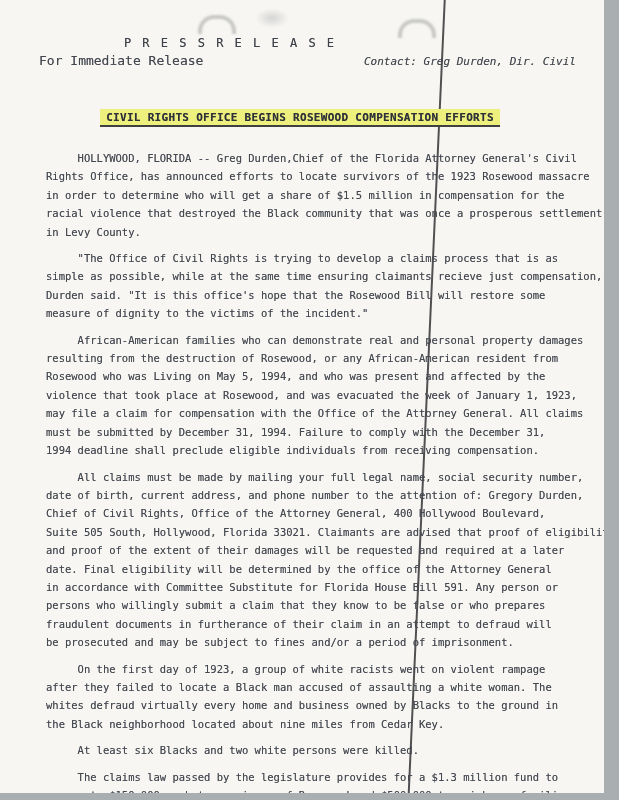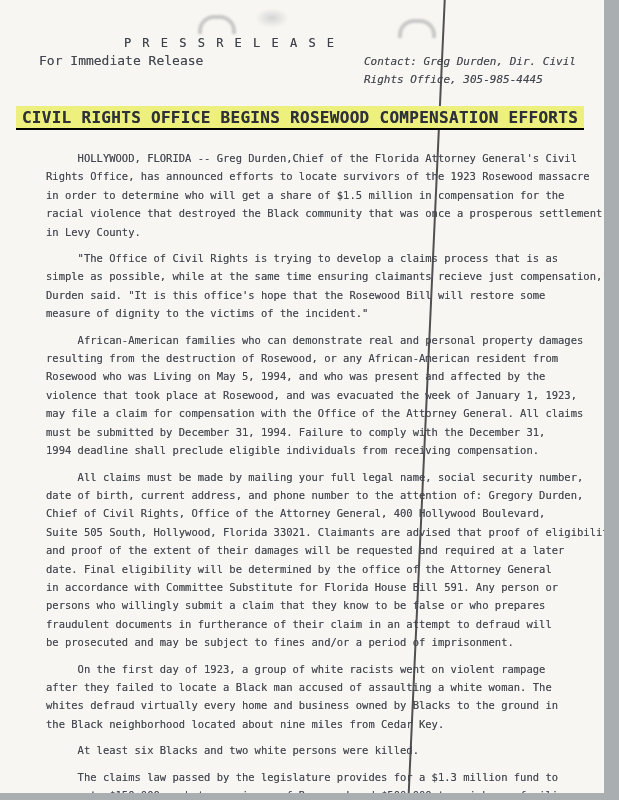--- a/index.html
+++ b/index.html
@@ -63,26 +63,26 @@
     text-shadow:0 0 .5px rgba(60,64,72,.5);
     font-style:italic;
   }
   
   .headline-wrap{
     position:absolute;left:0;top:106px;width:600px;
     text-align:center;
   }
   .headline{
     display:inline-block;
-    font-size:16px;font-weight:bold;
+    font-size:11px;font-weight:bold;
     letter-spacing:.3px;
     color:#2e3138;
     background:#eef07d;
     padding:2px 6px 1px 6px;
-    border-bottom:2px solid #000000;
+    border-bottom:2px solid #404040;
     text-shadow:0 0 .5px rgba(46,49,56,.6);
   }
   
   .bodytext{
     position:absolute;left:38px;top:141px;width:566px;
   }
   .bodytext pre{
     margin:8px;
     font-family:inherit;
     font-size:10.5px;
@@ -101,21 +101,20 @@
   <div class="smudge"></div>
   <div class="punch punch-2"></div>
   <div class="scan-line"></div>
 
   <div class="press-title">P R E S S     R E L E A S E</div>
 
   <div class="for-immediate">For Immediate Release</div>
 
   <div class="contact">
     <div>Contact: Greg Durden, Dir. Civil</div>
-    <div>Rights Office, 305-985-4445</div>
   </div>
 
   <div class="headline-wrap">
     <span class="headline">CIVIL RIGHTS OFFICE BEGINS ROSEWOOD COMPENSATION EFFORTS</span>
   </div>
 
   <div class="bodytext">
     <pre>     HOLLYWOOD, FLORIDA -- Greg Durden,Chief of the Florida Attorney General's Civil
 Rights Office, has announced efforts to locate survivors of the 1923 Rosewood massacre
 in order to determine who will get a share of $1.5 million in compensation for the

